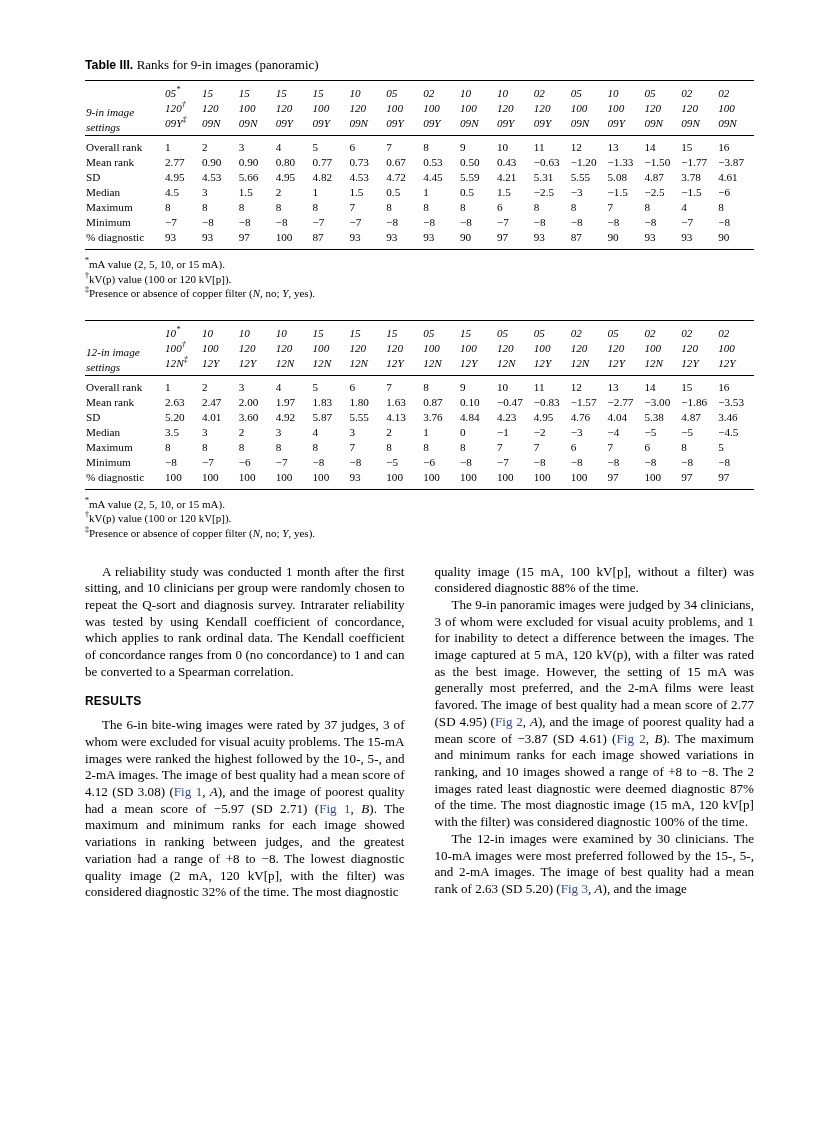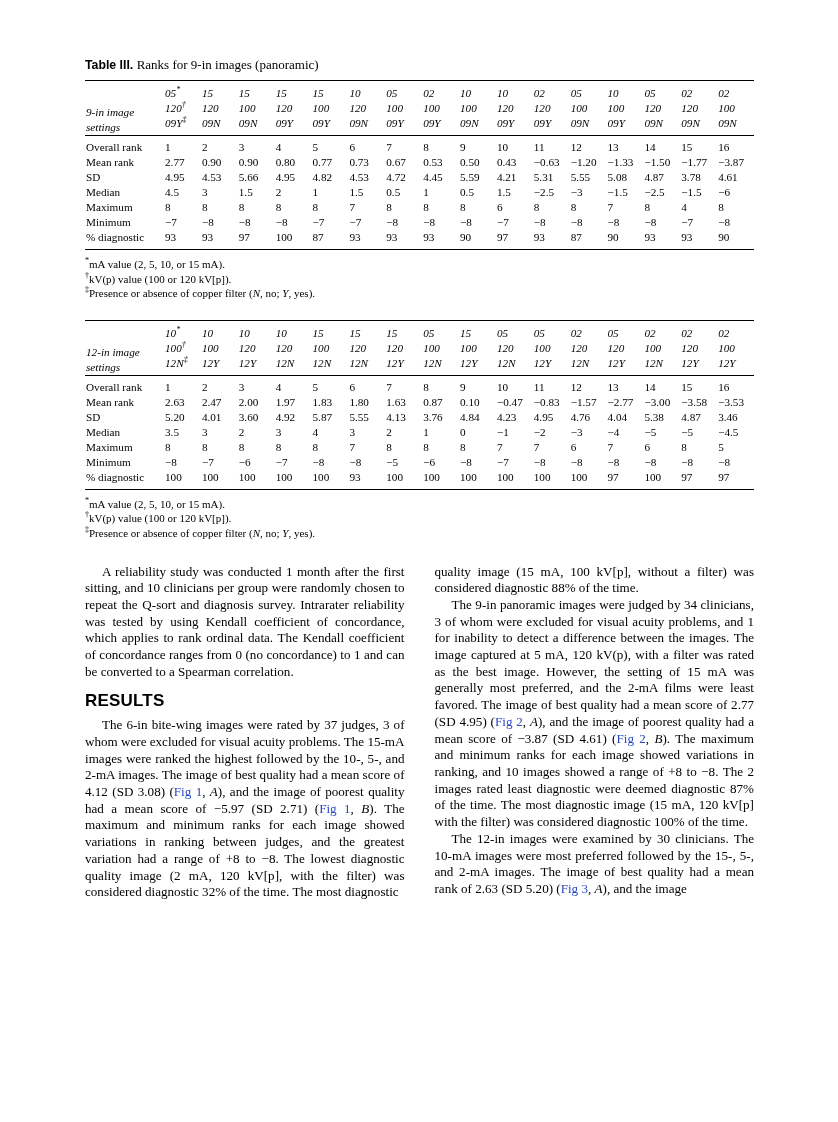--- a/index.html
+++ b/index.html
@@ -41,21 +41,21 @@
   .rank-table sup, .footnote sup { font-size:8px; line-height:0; }
   .footnotes { margin-top:7px; font-size:11px; line-height:14.6px; }
 
   
   .columns { display:flex; gap:30px; margin-top:23px; }
   .col { flex:1; min-width:0; font-size:13.1px; line-height:16.7px; text-align:justify; }
   .col p { margin:0; }
   .col p.indent { text-indent:17px; }
   .col h2 {
     font-family:"Liberation Sans", sans-serif;
-    font-size:17px; font-weight:bold; letter-spacing:.2px;
+    font-size:12px; font-weight:bold; letter-spacing:.2px;
     margin:13px 0 7px 0; text-align:left;
   }
   .figlink { color:var(--link-color, #2746c3); cursor:pointer; }
 </style>
 </head>
 <body>
 
 <div class="page">
 
 
@@ -353,21 +353,21 @@
             <td>1.83</td>
             <td>1.80</td>
             <td>1.63</td>
             <td>0.87</td>
             <td>0.10</td>
             <td>−0.47</td>
             <td>−0.83</td>
             <td>−1.57</td>
             <td>−2.77</td>
             <td>−3.00</td>
-            <td>−3.58</td>
+            <td>−1.86</td>
             <td>−3.53</td>
           </tr>
           <tr>
             <td>SD</td>
             <td>5.20</td>
             <td>4.01</td>
             <td>3.60</td>
             <td>4.92</td>
             <td>5.87</td>
             <td>5.55</td>

